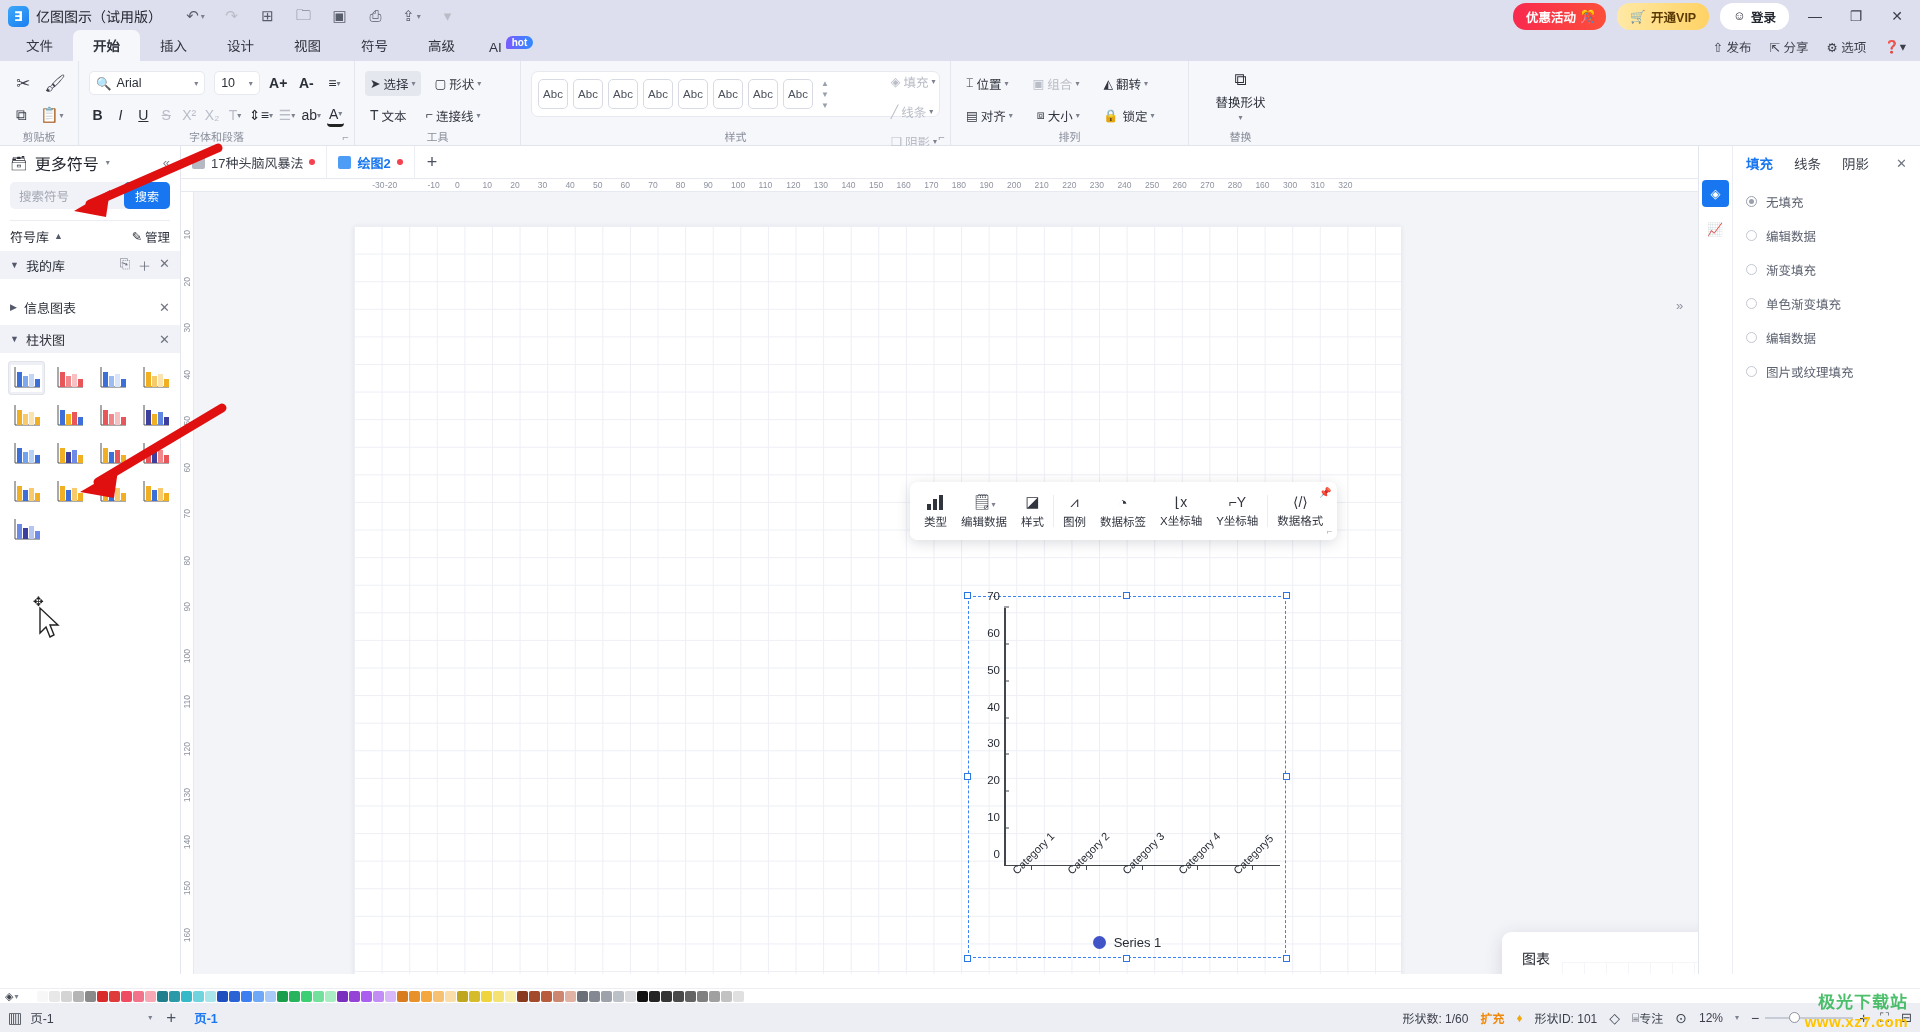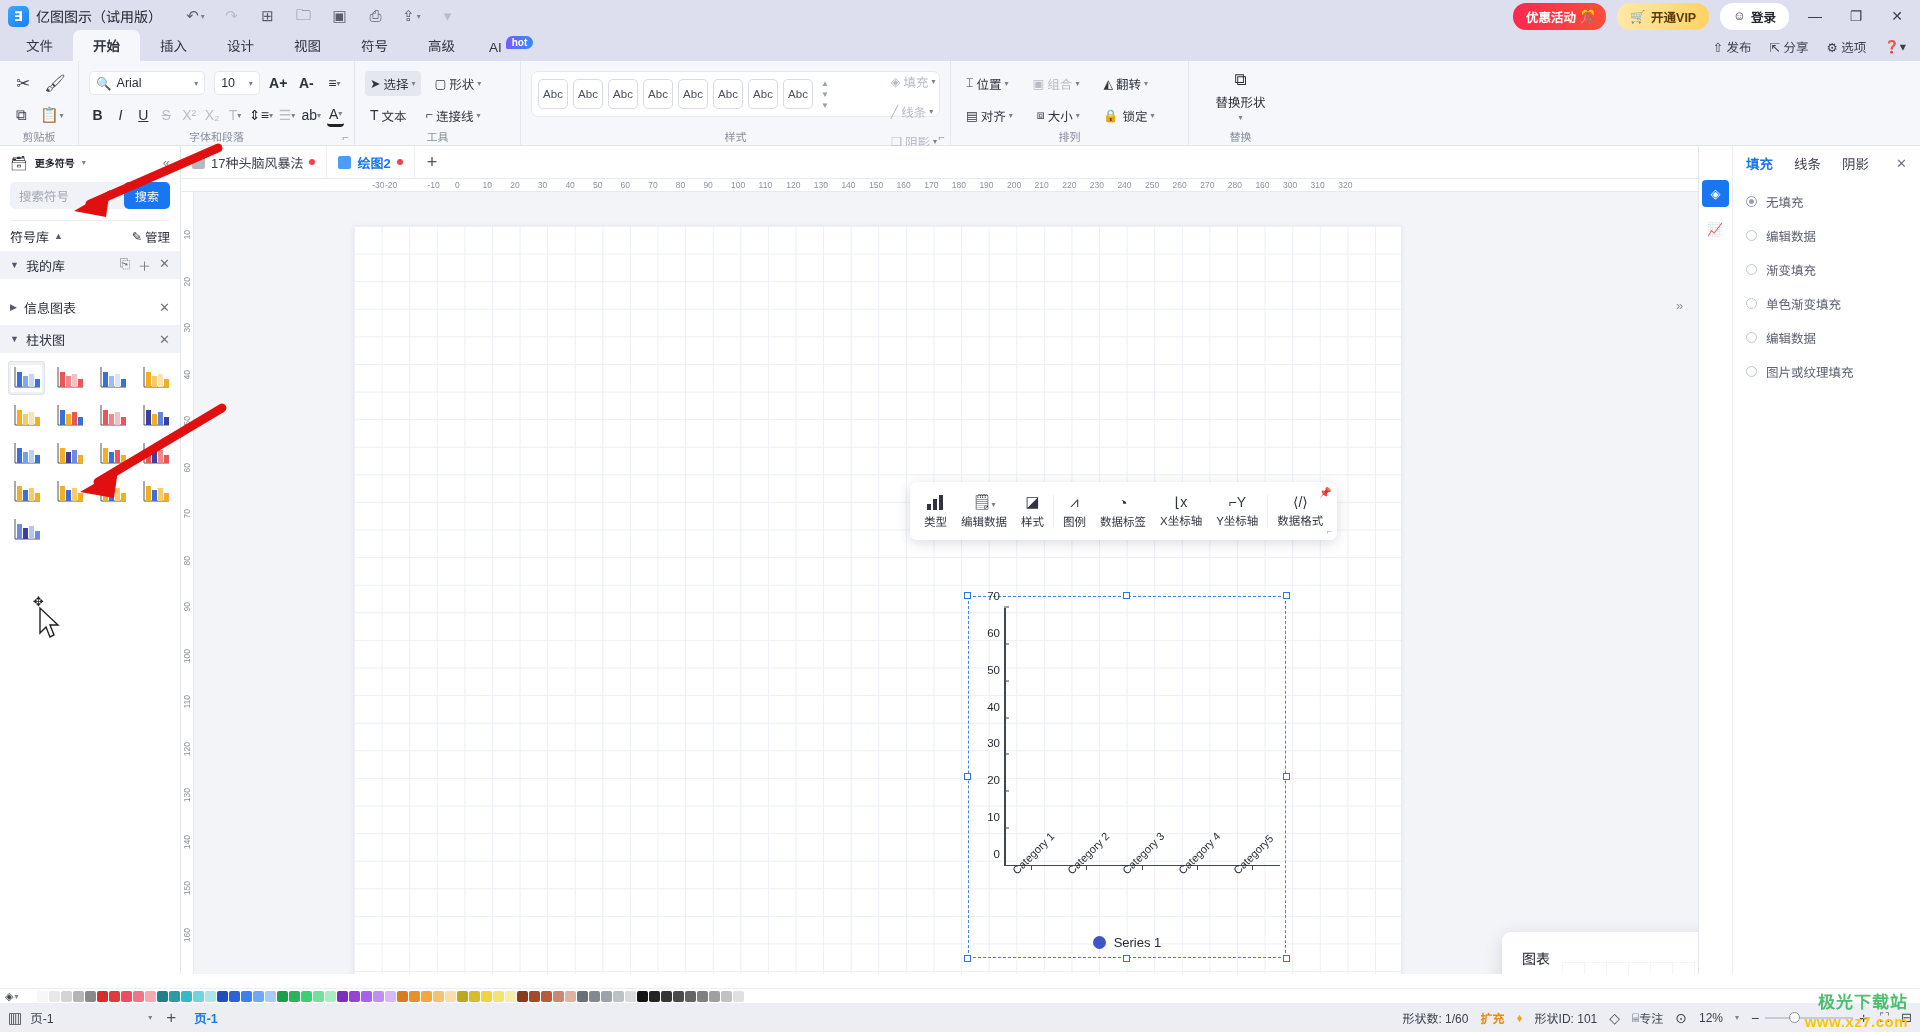--- a/index.html
+++ b/index.html
@@ -56,21 +56,21 @@
   .spinner { display:flex; flex-direction:column; gap:2px; margin-left:3px; color:#98a0ad; font-size:8px; align-items:center;}
   .bigbtn { display:flex; flex-direction:column; align-items:center; gap:2px; padding:3px 10px; font-size:12.5px;}
   .dlg { position:absolute; right:5px; bottom:3px; font-size:11px; color:#9aa0ac;}
 
   
   .main { position:absolute; top:146px; left:0; right:0; bottom:58px; display:flex; }
 
   
   .lpanel { width:181px; background:#fff; border-right:1px solid #e4e6ee; position:relative; flex:none;}
   .lp-head { height:33px; display:flex; align-items:center; padding:0 10px; gap:7px;}
-  .lp-title { font-size:10px; font-weight:bold; color:#23262f;}
+  .lp-title { font-size:16px; font-weight:normal; color:#23262f;}
   .lp-collapse { margin-left:auto; color:#7b808d; font-size:13px;}
   .searchrow { margin:3px 10px 0; height:27px; background:#f1f2f7; border-radius:5px; display:flex;
      align-items:center; padding-left:9px; font-size:12.5px; color:#a4a8b3;}
   .searchbtn { margin-left:auto; background:#1877f0; color:#fff; font-size:12px; height:27px; padding:0 11px;
      border-radius:5px; display:flex; align-items:center;}
   .hr { height:1px; background:#ebedf3; margin:11px 10px 0;}
   .libhdr { height:30px; display:flex; align-items:center; padding:0 10px; font-size:13px; gap:5px;}
   .manage { margin-left:auto; display:flex; align-items:center; gap:3px; font-size:12.5px; color:#31353f;}
   .grp { height:28px; display:flex; align-items:center; padding:0 10px; font-size:13px; gap:7px;}
   .grp.sel { background:#f1f2f7;}

